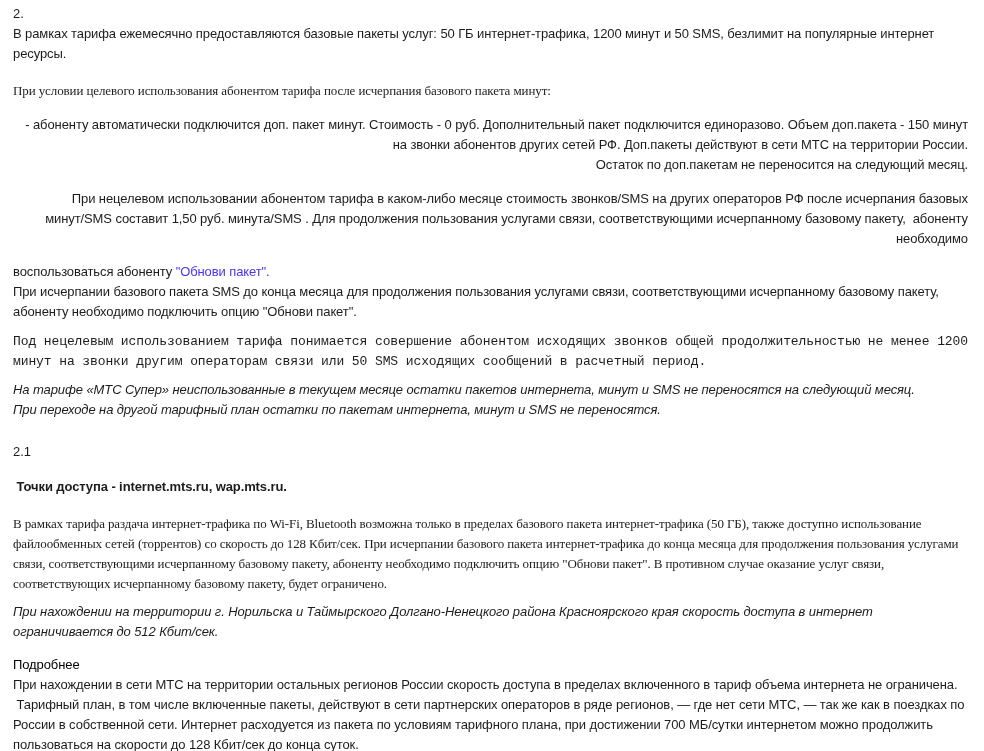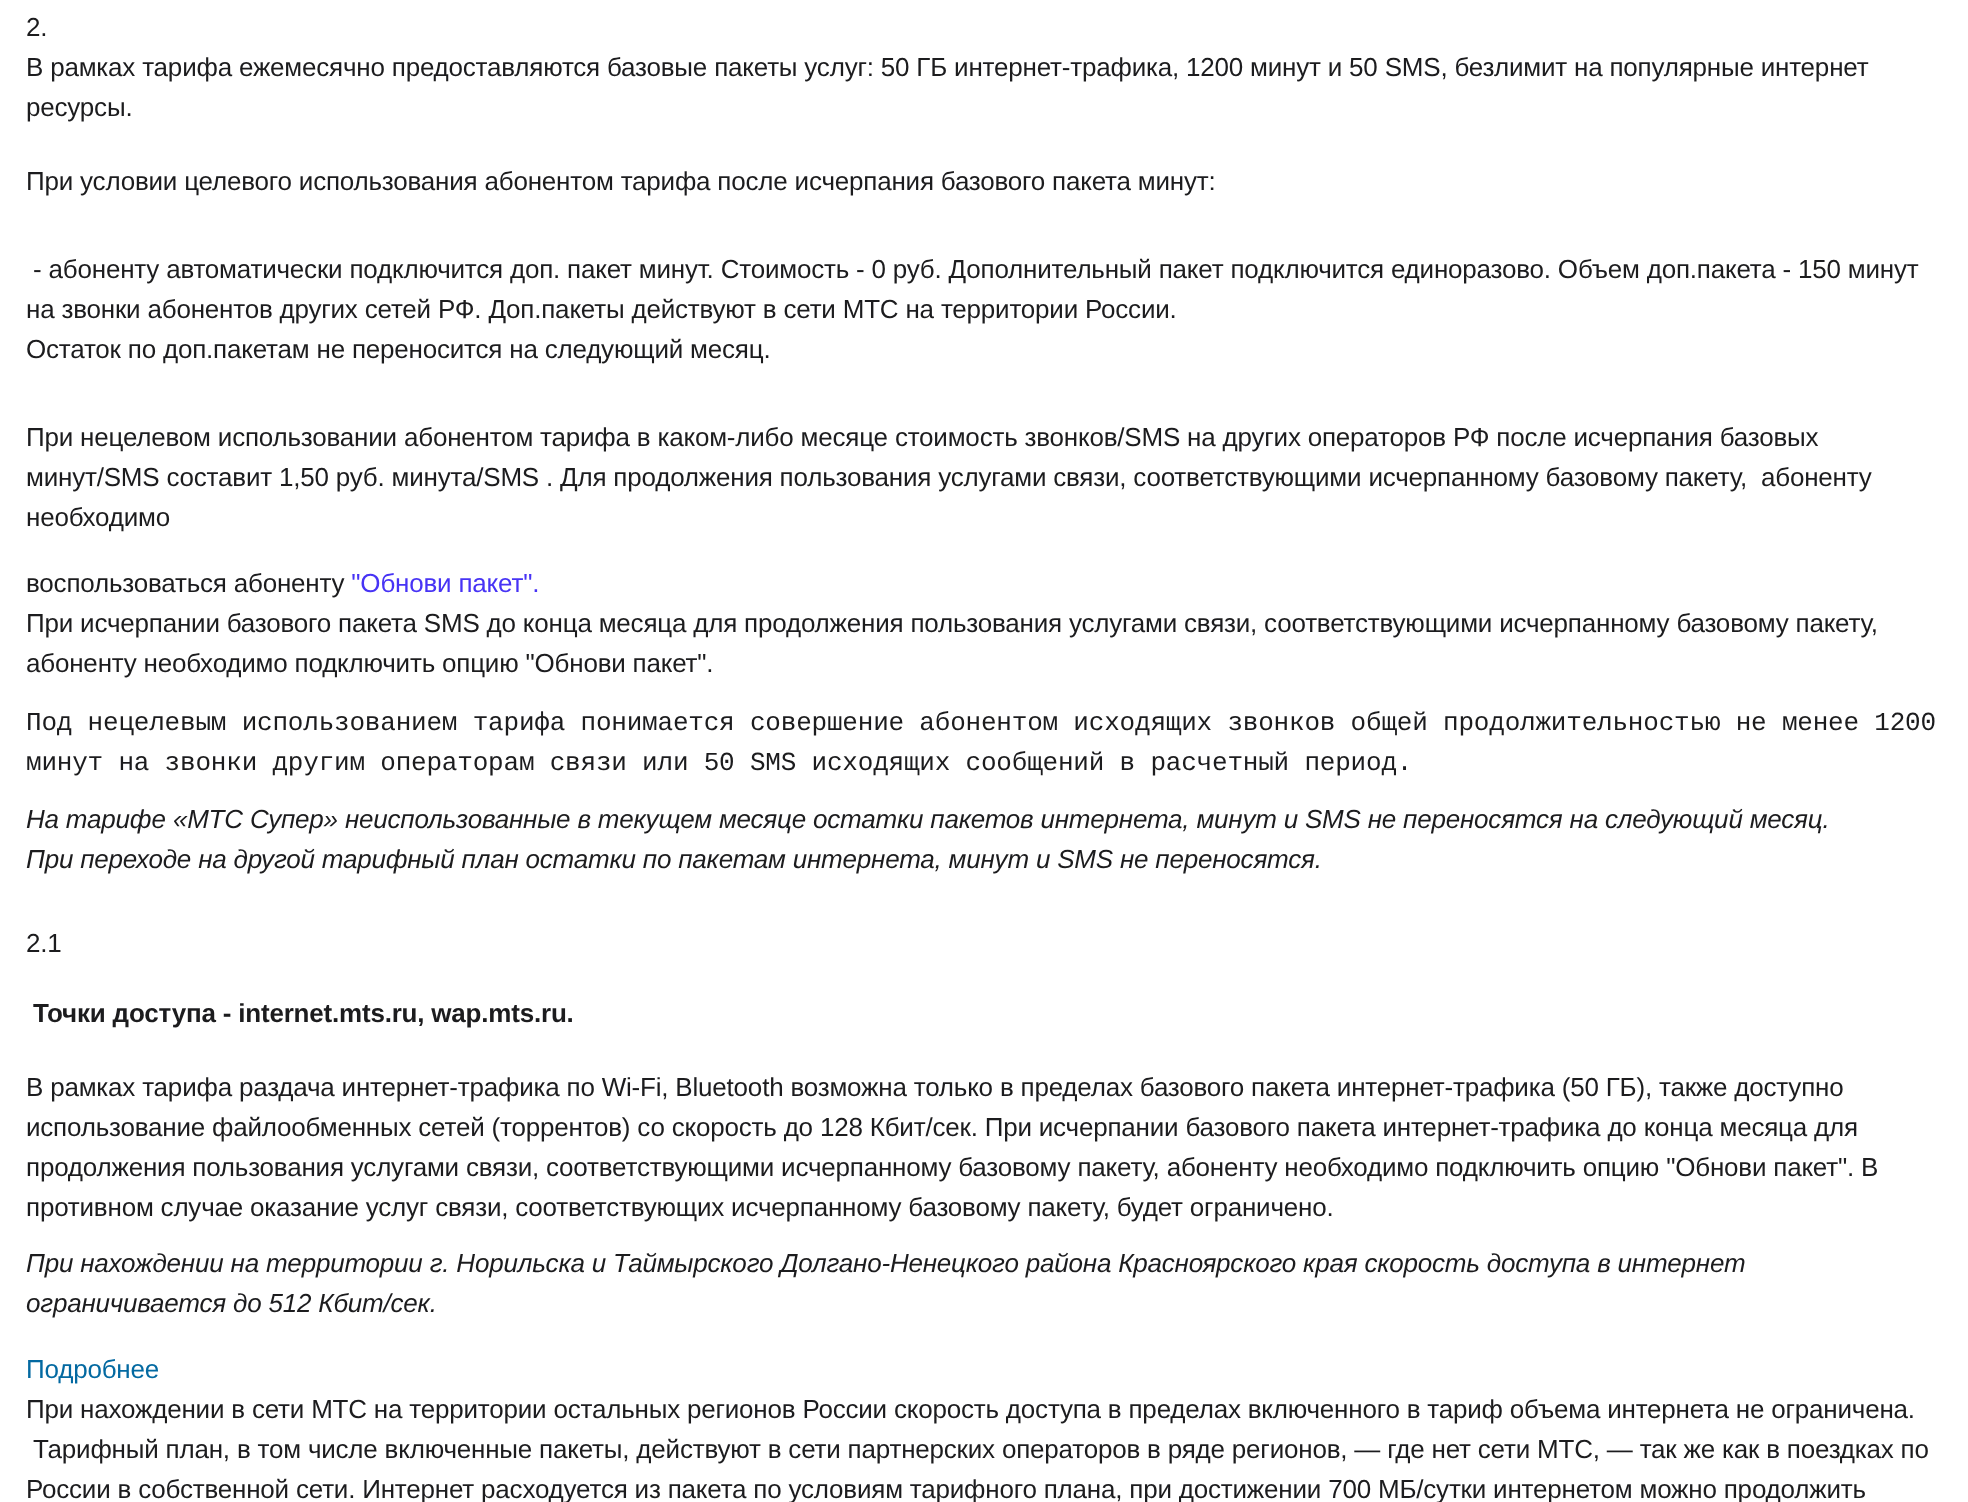--- a/index.html
+++ b/index.html
@@ -19,23 +19,23 @@
   }
   .doc {
     padding: 4px 16px 0 13px;
     box-sizing: border-box;
     width: 984px;
   }
   .para {
     margin: 0;
     white-space: pre-wrap;
   }
-  .mt-17 { margin-top: 17px; }
+  .mt-17 { margin-top: 17px; font-family: Liberation Serif, serif; }
   .mt-13 { margin-top: 13px; }
-  .mt-12 { margin-top: 24px; }
+  .mt-12 { margin-top: 14px; text-align: right; }
   .mt-10 { margin-top: 10px; font-family: Liberation Mono, monospace; }
   .mt-8  { margin-top: 8px; font-style: italic; }
   .mt-5  { margin-top: 22px; }
   .mt-2  { margin-top: 15px; font-weight: bold; }
   a.link {
     text-decoration: none;
     cursor: pointer;
     white-space: pre-wrap;
   }
 </style>
@@ -65,19 +65,19 @@
 
   <p class="para mt-5"><span>2.1</span></p>
 
   <p class="para mt-2"><span> Точки доступа - internet.mts.ru, wap.mts.ru.</span></p>
 
   <p class="para mt-17"><span>В рамках тарифа раздача интернет-трафика по Wi-Fi, Bluetooth возможна только в пределах базового пакета интернет-трафика (50 ГБ), также доступно использование файлообменных сетей (торрентов) со скорость до 128 Кбит/сек. При исчерпании базового пакета интернет-трафика до конца месяца для продолжения пользования услугами связи, соответствующими исчерпанному базовому пакету, абоненту необходимо подключить опцию "Обнови пакет". В противном случае оказание услуг связи, соответствующих исчерпанному базовому пакету, будет ограничено.</span></p>
 
   <p class="para mt-8"><span>При нахождении на территории г. Норильска и Таймырского Долгано-Ненецкого района Красноярского края скорость доступа в интернет ограничивается до 512 Кбит/сек.</span></p>
 
 
-  <p class="para mt-13"><a class="link" style="color: #0369a1;">Подробнее</a></p>
+  <p class="para mt-13"><a class="link" style="color: #000000;">Подробнее</a></p>
 
   <p class="para"><span>При нахождении в сети МТС на территории остальных регионов России скорость доступа в пределах включенного в тариф объема интернета не ограничена.
  Тарифный план, в том числе включенные пакеты, действуют в сети партнерских операторов в ряде регионов, — где нет сети МТС, — так же как в поездках по России в собственной сети. Интернет расходуется из пакета по условиям тарифного плана, при достижении 700 МБ/сутки интернетом можно продолжить пользоваться на скорости до 128 Кбит/сек до конца суток.
  Тарифы для всех абонентов МТС с тарифными планами для частных клиентов при регистрации в сетях других операторов на территории ХМАО, ЯНАО, и на территории РФ (кроме ХМАО, ЯНАО)</span></p>
 
 </div>
 
 </body></html>

